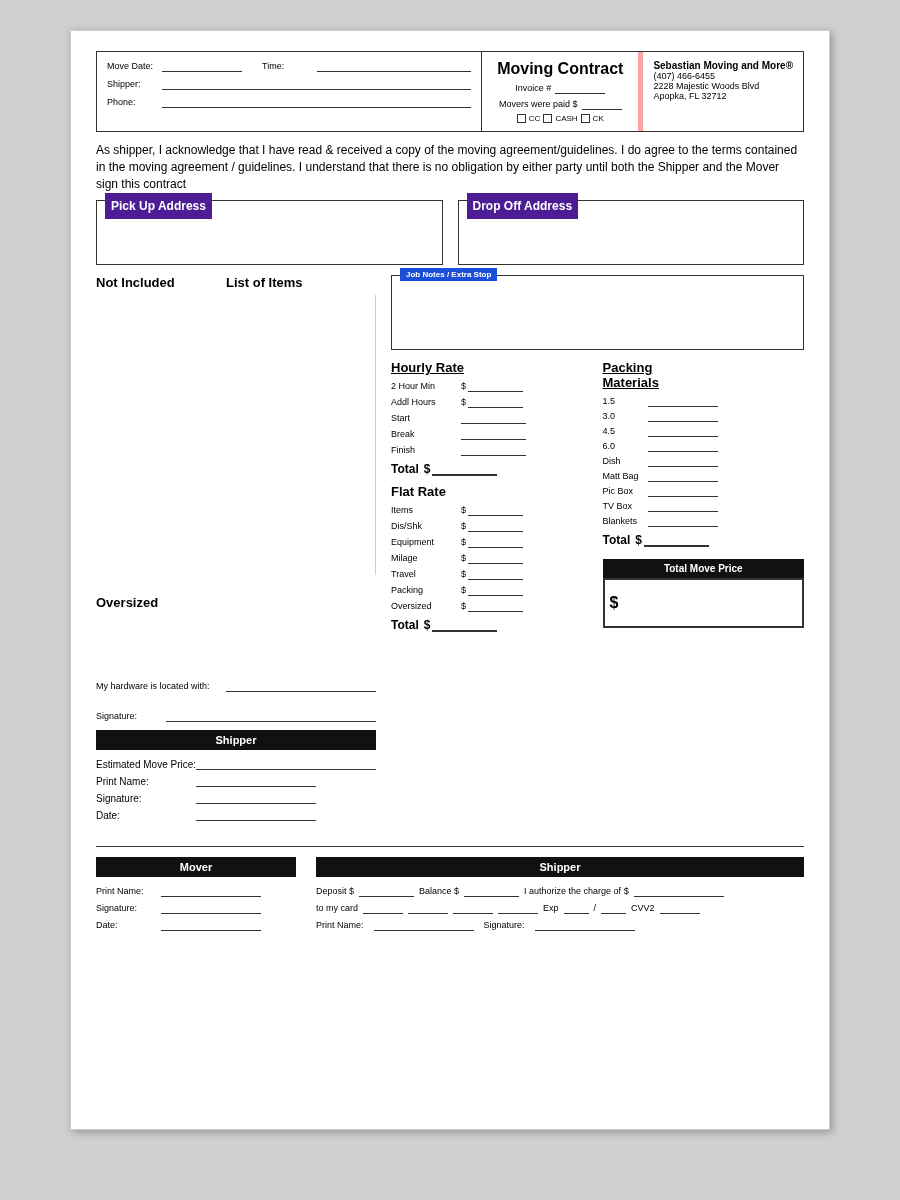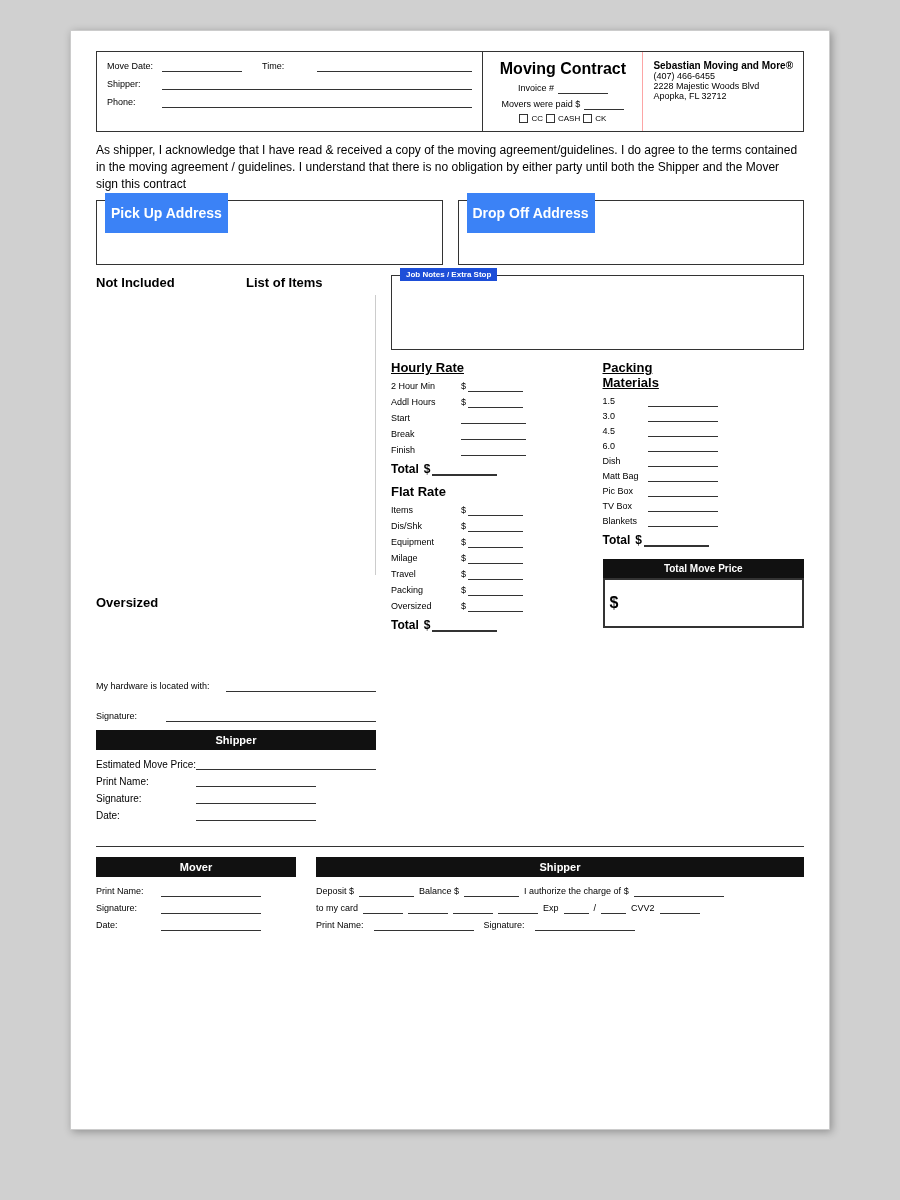--- a/index.html
+++ b/index.html
@@ -48,21 +48,21 @@
     }
     .header-left .field-row .line-short {
       border-bottom: 1px solid #333;
       width: 80px;
       height: 12px;
     }
     .header-left .field-row .gap { width: 20px; }
     .header-center {
       padding: 8px 15px;
       text-align: center;
-      border-right: 1px solid #fca5a5;
+      border-right: 5px solid #fca5a5;
       min-width: 160px;
     }
     .header-center h1 {
       font-size: 16px;
       font-weight: bold;
     }
     .header-center .invoice-row {
       display: flex;
       align-items: center;
       justify-content: center;
@@ -128,24 +128,24 @@
     .address-box {
       flex: 1;
       border: 1px solid #333;
       min-height: 65px;
       position: relative;
     }
     .address-box .box-label {
       position: absolute;
       top: -8px;
       left: 8px;
-      background: #3b82f6;
+      background: #4c1d95;
       color: #fff;
-      padding: 12px 6px;
-      font-size: 14px;
+      padding: 6px 6px;
+      font-size: 12px;
       font-weight: bold;
     }
 
     
     .main-content {
       display: flex;
       gap: 15px;
     }
     .left-panel {
       width: 280px;
@@ -159,21 +159,21 @@
     .left-header {
       display: flex;
       gap: 0;
       margin-bottom: 5px;
     }
     .left-header .col-header {
       font-size: 13px;
       font-weight: bold;
     }
     .left-header .col1 {
-      width: 150px;
+      width: 130px;
     }
     .left-header .col2 {
       flex: 1;
     }
 
     .items-area {
       display: flex;
       min-height: 280px;
       border-right: 1px solid #ccc;
     }

